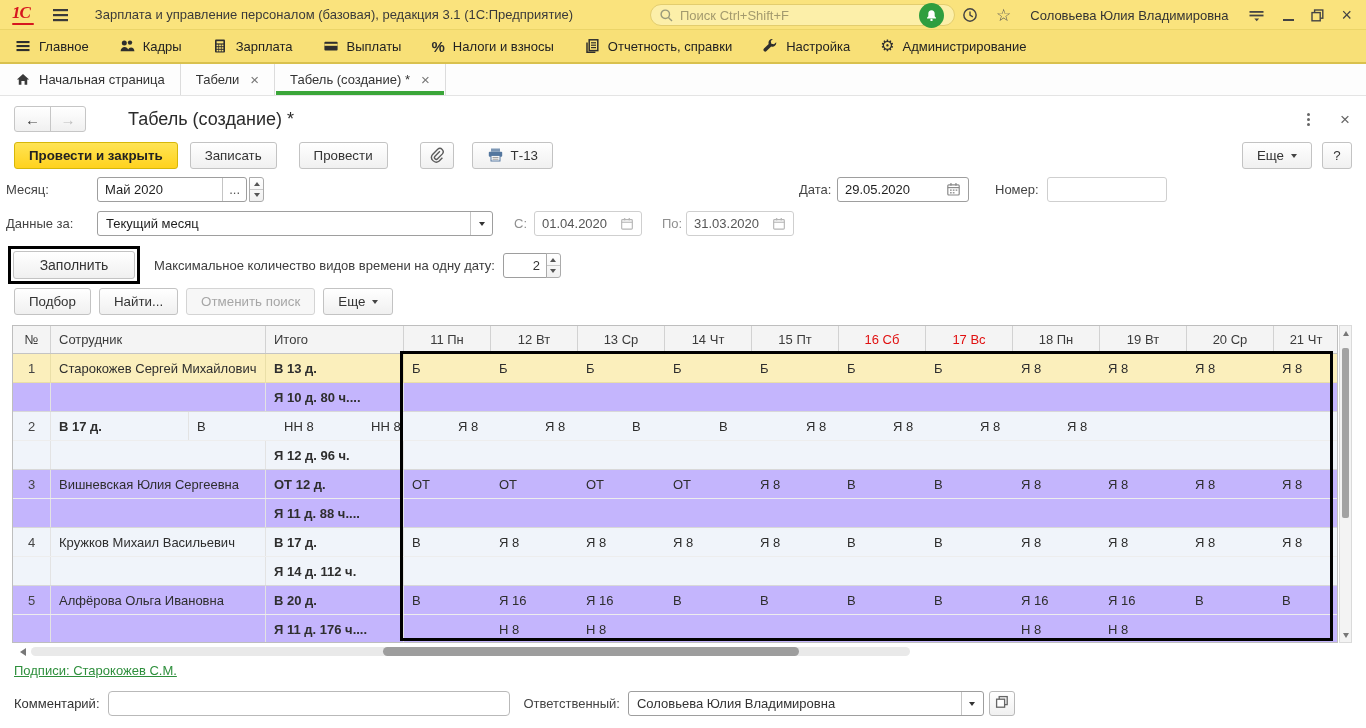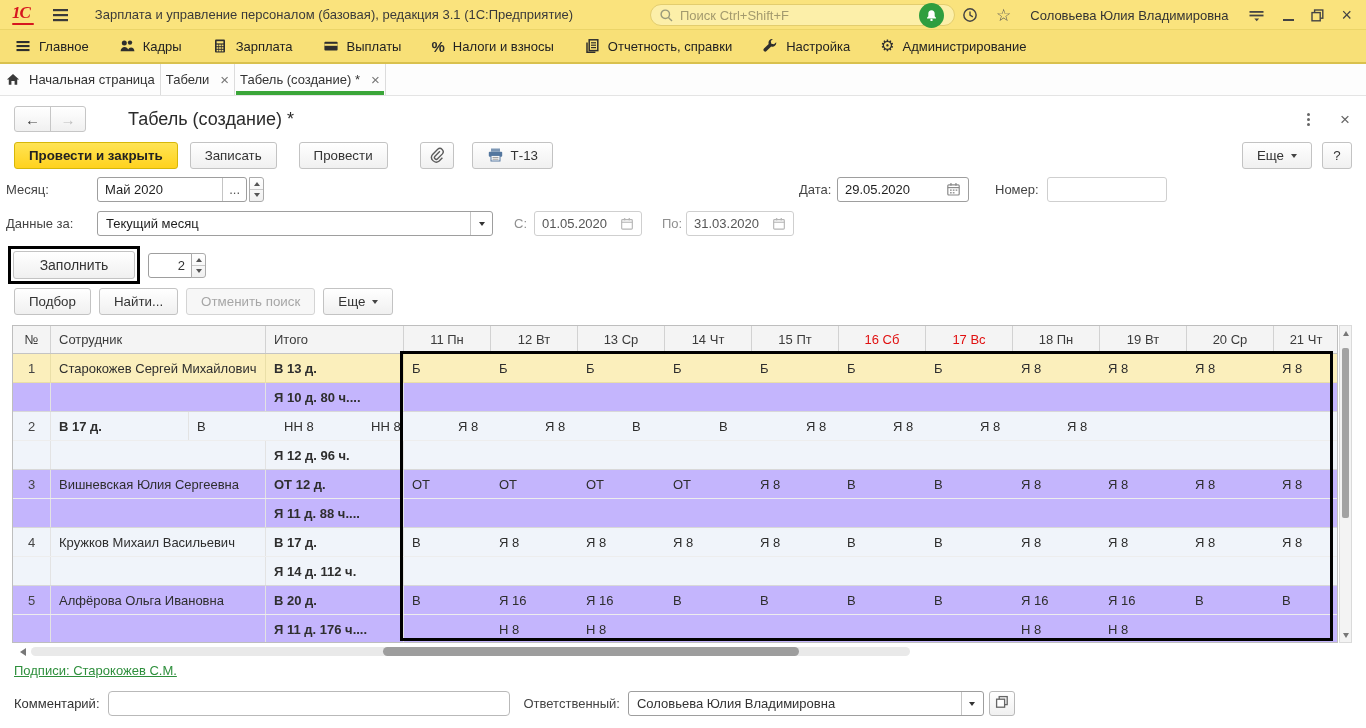--- a/index.html
+++ b/index.html
@@ -24,21 +24,21 @@
   .iconbtn{display:flex;align-items:center;justify-content:center}
 
   
   .menubar{position:absolute;top:30px;left:0;right:0;height:34px;background:#F8E077;border-bottom:2px solid #D9C14E;display:flex;align-items:center}
   .menu-item{display:flex;align-items:center;gap:8px;height:100%;padding:0 15px;color:#222;cursor:default;white-space:nowrap}
   .micon{display:flex;align-items:center}
   .txticon{font-weight:700;font-size:15px;color:#2e2e2e;line-height:1}
 
   
   .tabbar{position:absolute;top:64px;left:0;right:0;height:32px;background:#FDFDFD;border-bottom:1px solid #E4E4E4;display:flex}
-  .tab{position:relative;display:flex;align-items:center;gap:8px;padding:0 5px;border-right:1px solid #DCDCDC;color:#333;white-space:nowrap}
+  .tab{position:relative;display:flex;align-items:center;gap:8px;padding:0 15px;border-right:1px solid #DCDCDC;color:#333;white-space:nowrap}
   .tab.active::after{content:"";position:absolute;left:1px;right:1px;bottom:0;height:4px;background:#3BA639}
   .tclose{color:#777;font-size:15px;line-height:1;margin-left:3px}
   .ticon{display:flex;align-items:center}
 
   
   .navrow{position:absolute;top:104px;left:14px;right:14px;height:30px;display:flex;align-items:center}
   .nav-group{display:inline-flex;height:26px;border:1px solid #C6C6C6;border-radius:3px;overflow:hidden;background:linear-gradient(#fff,#f0f0f0)}
   .nav-btn{width:35px;display:flex;align-items:center;justify-content:center;font-size:15px}
   .nav-btn.back{color:#3a3a3a}
   .nav-btn.fwd{color:#BDBDBD;border-left:1px solid #C6C6C6}
@@ -370,21 +370,21 @@
   <div class="frow row-data">
     <span class="lbl" style="left:0">Данные за:</span>
     <div class="combo" style="left:91px;width:396px">
       <span class="val">Текущий месяц</span>
       <span class="arrow-seg">
           <i class="dn"></i>
         </span>
     </div>
     <span class="lbl gray" style="left:508px">С:</span>
     <div class="field dis" style="left:528px;width:108px">
-      <span class="val">01.05.2020</span>
+      <span class="val">01.04.2020</span>
       <span class="calico">
           <svg width="14" height="14" viewBox="0 0 15 15">
             <rect x="1.8" y="2.8" width="11.4" height="10.2" rx="1" fill="none" stroke="#B5B5B5" stroke-width="1.2"></rect>
             <line x1="1.8" y1="5.6" x2="13.2" y2="5.6" stroke="#B5B5B5" stroke-width="1.2"></line>
             <rect x="4.2" y="1.2" width="1.5" height="2.4" fill="#B5B5B5"></rect>
             <rect x="9.2" y="1.2" width="1.5" height="2.4" fill="#B5B5B5"></rect>
           </svg>
         </span>
     </div>
     <span class="lbl gray" style="left:656px">По:</span>
@@ -398,20 +398,21 @@
             <rect x="9.2" y="1.2" width="1.5" height="2.4" fill="#B5B5B5"></rect>
           </svg>
         </span>
     </div>
   </div>
 
   <div class="row-fill">
     <span class="fill-annot">
       <button class="btn fill-btn">Заполнить</button>
     </span>
+    <span class="maxlbl">Максимальное количество видов времени на одну дату:</span>
     <span class="numwrap">
       <span class="numfield">2</span>
       <span class="spin">
           <span>
             <i class="sp-up"></i>
           </span>
           <span>
             <i class="sp-down"></i>
           </span>
         </span>

